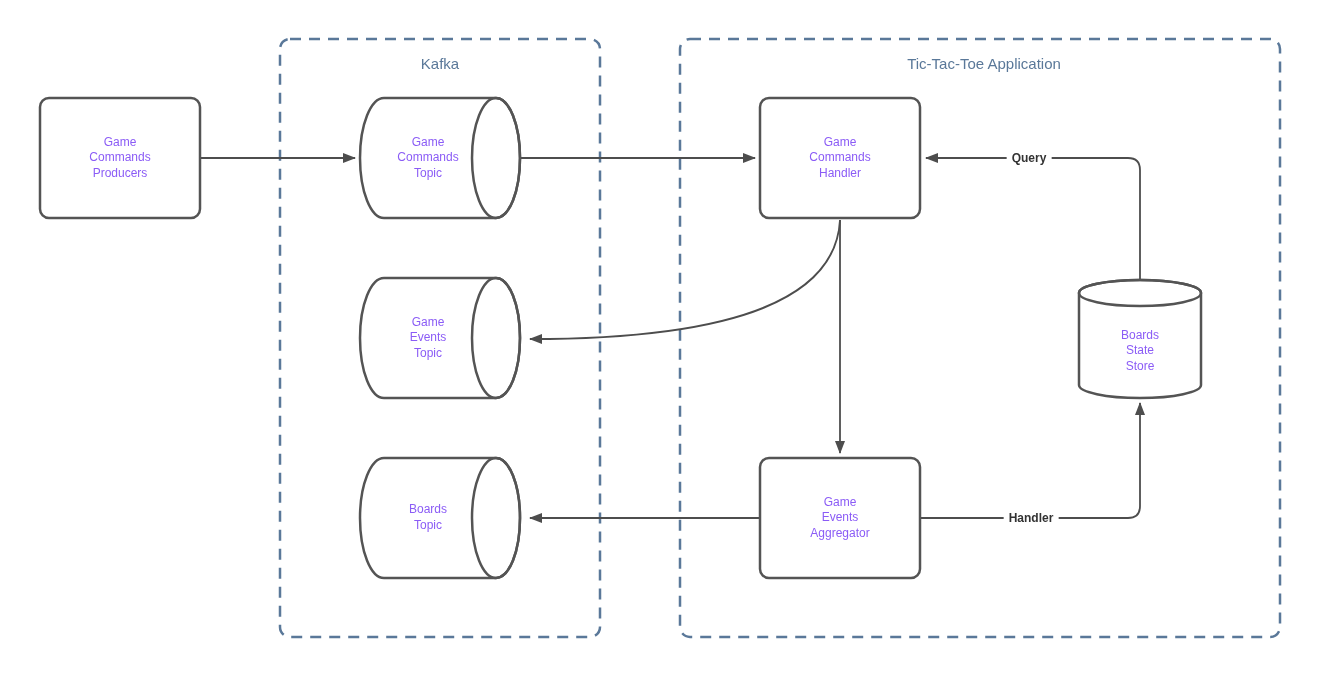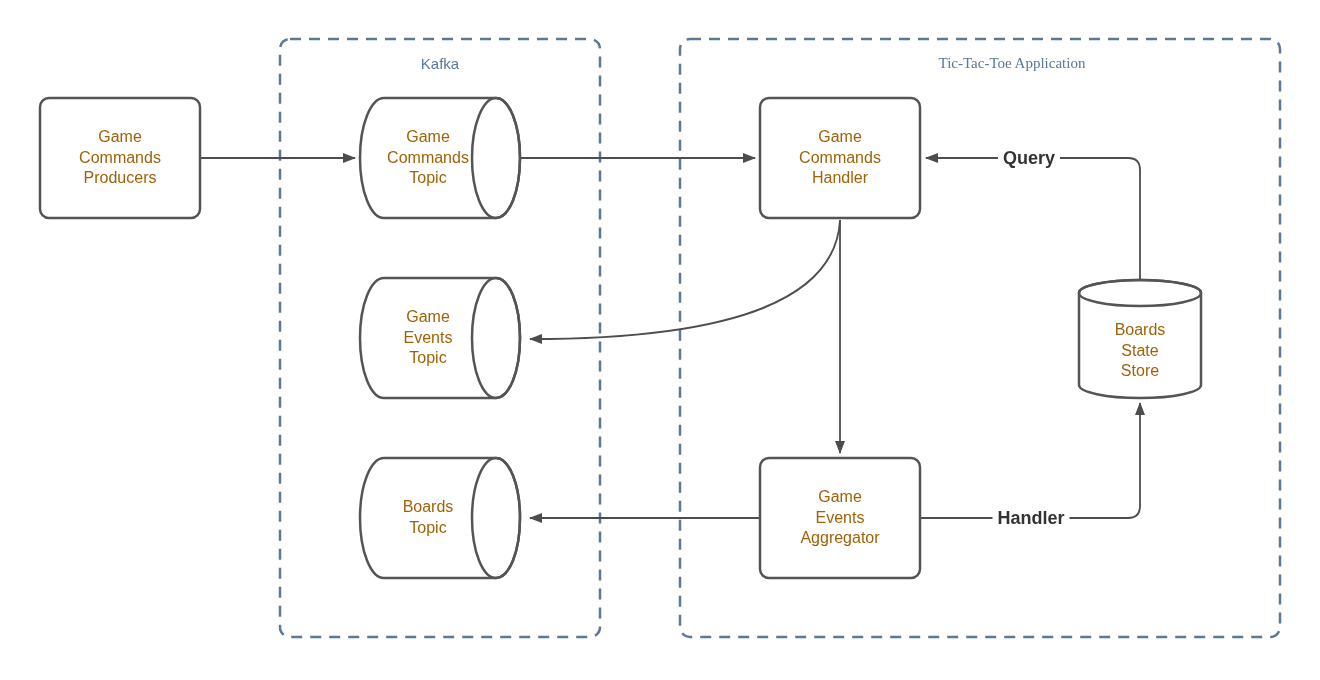--- a/index.html
+++ b/index.html
@@ -20,37 +20,37 @@
     left: 0;
     top: 0;
   }
   .node-label {
     position: absolute;
     display: flex;
     align-items: center;
     justify-content: center;
     text-align: center;
     white-space: pre-line;
-    font-size: 16px;
+    font-size: 12px;
     line-height: 1.3;
-    color: #a16207;
+    color: #8b5cf6;
     pointer-events: none;
   }
   .container-label {
     position: absolute;
     text-align: center;
     font-size: 15px;
     color: #5a7899;
   }
   .edge-label {
     position: absolute;
     transform: translate(-50%, -50%);
     background: #ffffff;
     padding: 1px 5px;
-    font-size: 18px;
+    font-size: 12px;
     font-weight: bold;
     color: #333333;
   }
 </style>
 </head>
 <body>
 
 <div id="canvas">
 
   <svg id="diagram-svg" width="1320" height="680" viewBox="0 0 1320 680">
@@ -90,21 +90,21 @@
       <ellipse cx="496" cy="518" rx="24" ry="60" fill="none"></ellipse>
     </g>
 
     <g fill="#ffffff" stroke="#545454" stroke-width="2.5">
       <path d="M1079,293 L1079,385 A61,13 0 0 0 1201,385 L1201,293 A61,13 0 0 0 1079,293 Z"></path>
       <ellipse cx="1140" cy="293" rx="61" ry="13" fill="none"></ellipse>
     </g>
   </svg>
 
   <div class="container-label" style="left:280px; top:55px; width:320px;">Kafka</div>
-  <div class="container-label" style="left:712px; top:55px; width:600px;font-family:Liberation Serif, serif;">Tic-Tac-Toe Application</div>
+  <div class="container-label" style="left:684px; top:55px; width:600px;">Tic-Tac-Toe Application</div>
 
   <div class="node-label" style="left:40px; top:98px; width:160px; height:120px;">Game
 Commands
 Producers</div>
   <div class="node-label" style="left:360px; top:98px; width:136px; height:120px;">Game
 Commands
 Topic</div>
   <div class="node-label" style="left:360px; top:278px; width:136px; height:120px;">Game
 Events
 Topic</div>

